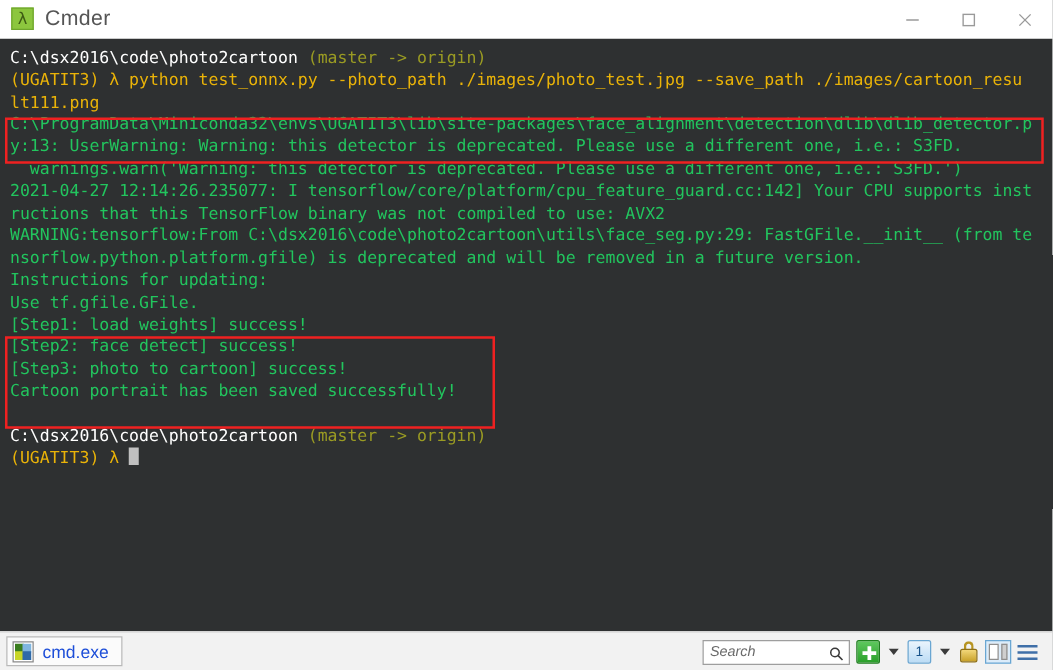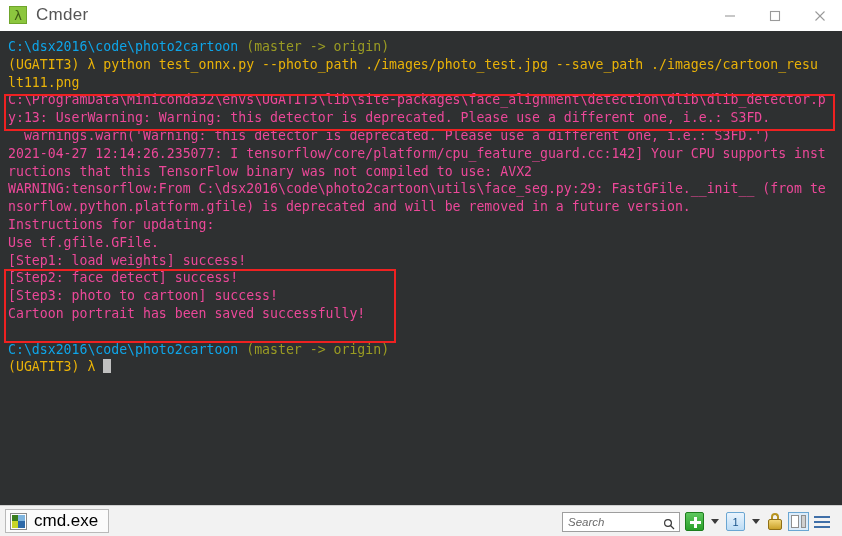--- a/index.html
+++ b/index.html
@@ -68,24 +68,24 @@
     position: relative;
     font-family: "DejaVu Sans Mono", "Liberation Mono", monospace;
     font-size: 13.2px;
     line-height: 17.8px;
     color: #c8c8c8;
     white-space: pre;
     padding-left: 8px;
     letter-spacing: 0px;
   }
   .line { height: 17.8px; white-space: pre; }
-  .g  { color: #0ea5e9; text-align: right; }          
+  .g  { color: #ffffff; text-align: right; }          
   .y  { color: #9a9b23; margin-top: 43px; }          
   .w  { color: #eab308; }          
-  .dim{ color: #ec4899; }
+  .dim{ color: #22c55e; }
   .cursor {
     display: inline-block;
     width: 8px; height: 14px;
     background: #c0c0c0;
     vertical-align: -2px;
   }
 
   
   .redbox {
     position: absolute;
@@ -116,21 +116,21 @@
     width: 17px; height: 17px;
     background: #ffffff;
     border: 1px solid #8a8a8a;
     position: relative;
     overflow: hidden;
   }
   .tab-ico .q1 { position:absolute; left:1px; top:1px; width:7px; height:7px; background:#3a7d1e; }
   .tab-ico .q2 { position:absolute; right:1px; top:1px; width:7px; height:7px; background:#7fb5df; }
   .tab-ico .q3 { position:absolute; left:1px; bottom:1px; width:7px; height:7px; background:#c9d628; }
   .tab-ico .q4 { position:absolute; right:1px; bottom:1px; width:7px; height:7px; background:#2f6aa8; }
-  .tab-label { font-size: 17px; color: #000000; }
+  .tab-label { font-size: 14px; color: #1d4ed8; }
 
   .sb-right {
     position: absolute;
     right: 10px; top: 0;
     height: 31px;
     display: flex; align-items: center;
     gap: 5px;
   }
   .search-box {
     width: 118px; height: 20px;

